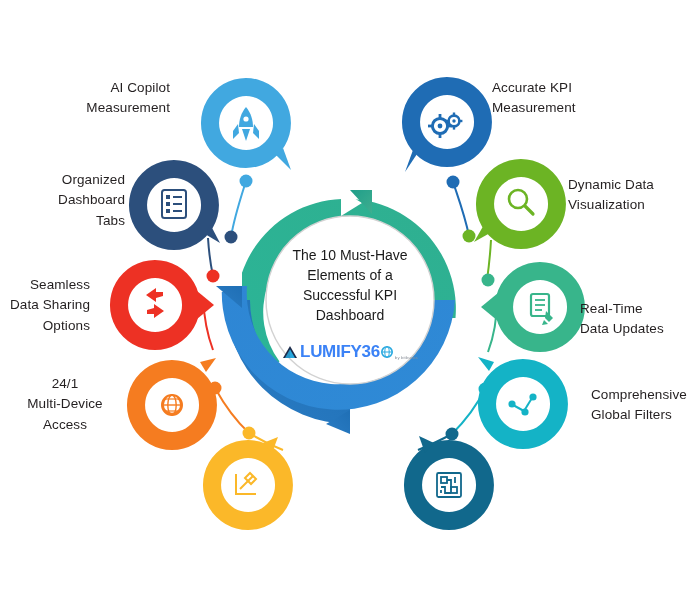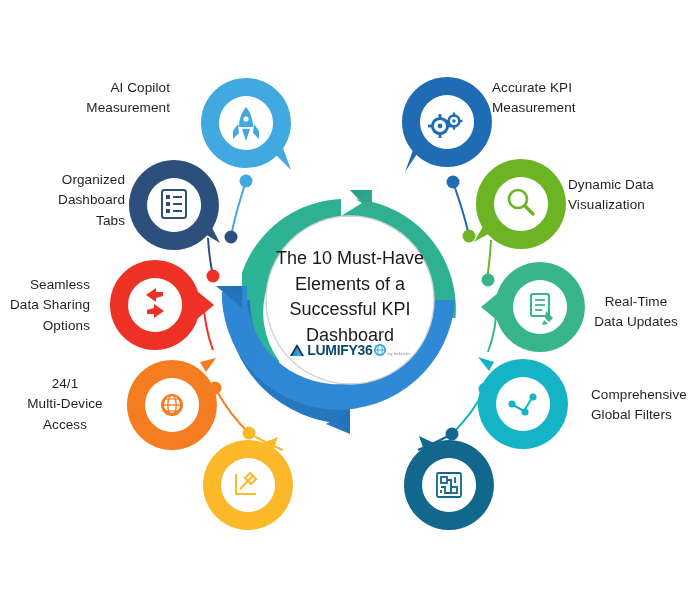--- a/index.html
+++ b/index.html
@@ -39,43 +39,43 @@
   .lbl-left  { text-align: right; }
   .lbl-center { text-align: center; }
 
   #center-text {
     position: absolute;
     left: 268px;
     top: 246px;
     width: 164px;
     text-align: center;
     font-family: "Liberation Sans", sans-serif;
-    font-size: 18px;
+    font-size: 14px;
     line-height: 1.42;
     font-weight: 400;
     color: #1a1a1a;
     white-space: pre-line;
   }
   #logo-wrap {
     position: absolute;
     left: 268px;
     top: 342px;
     width: 164px;
     display: flex;
     align-items: center;
     justify-content: center;
     gap: 2px;
   }
   #logo-mark { flex: 0 0 auto; }
   #logo-word {
     font-family: "Liberation Sans", sans-serif;
-    font-size: 14px;
+    font-size: 17px;
     font-weight: 700;
     letter-spacing: -0.3px;
-    color: #0c4a6e;
+    color: #3b82f6;
   }
   #logo-tag {
     font-family: "Liberation Sans", sans-serif;
     font-size: 4.4px;
     color: #8a9099;
     letter-spacing: 0.1px;
     align-self: flex-end;
     padding-bottom: 2px;
   }
 </style>
@@ -323,18 +323,18 @@
 Data Sharing
 Options</div>
   <div class="node-label lbl-center" style="left:10px;  top:374px; width:110px;">24/1
 Multi-Device
 Access</div>
 
   <div class="node-label lbl-right" style="left:492px; top:78px;  width:130px;">Accurate KPI
 Measurement</div>
   <div class="node-label lbl-right" style="left:568px; top:175px; width:125px;">Dynamic Data
 Visualization</div>
-  <div class="node-label lbl-right" style="left:580px; top:292px; width:112px;text-align:center;">Real-Time
+  <div class="node-label lbl-right" style="left:580px; top:299px; width:112px;">Real-Time
 Data Updates</div>
   <div class="node-label lbl-right" style="left:558px; top:385px; width:135px;margin-left:33px;">Comprehensive
 Global Filters</div>
 
 </div>
 
 </body></html>

